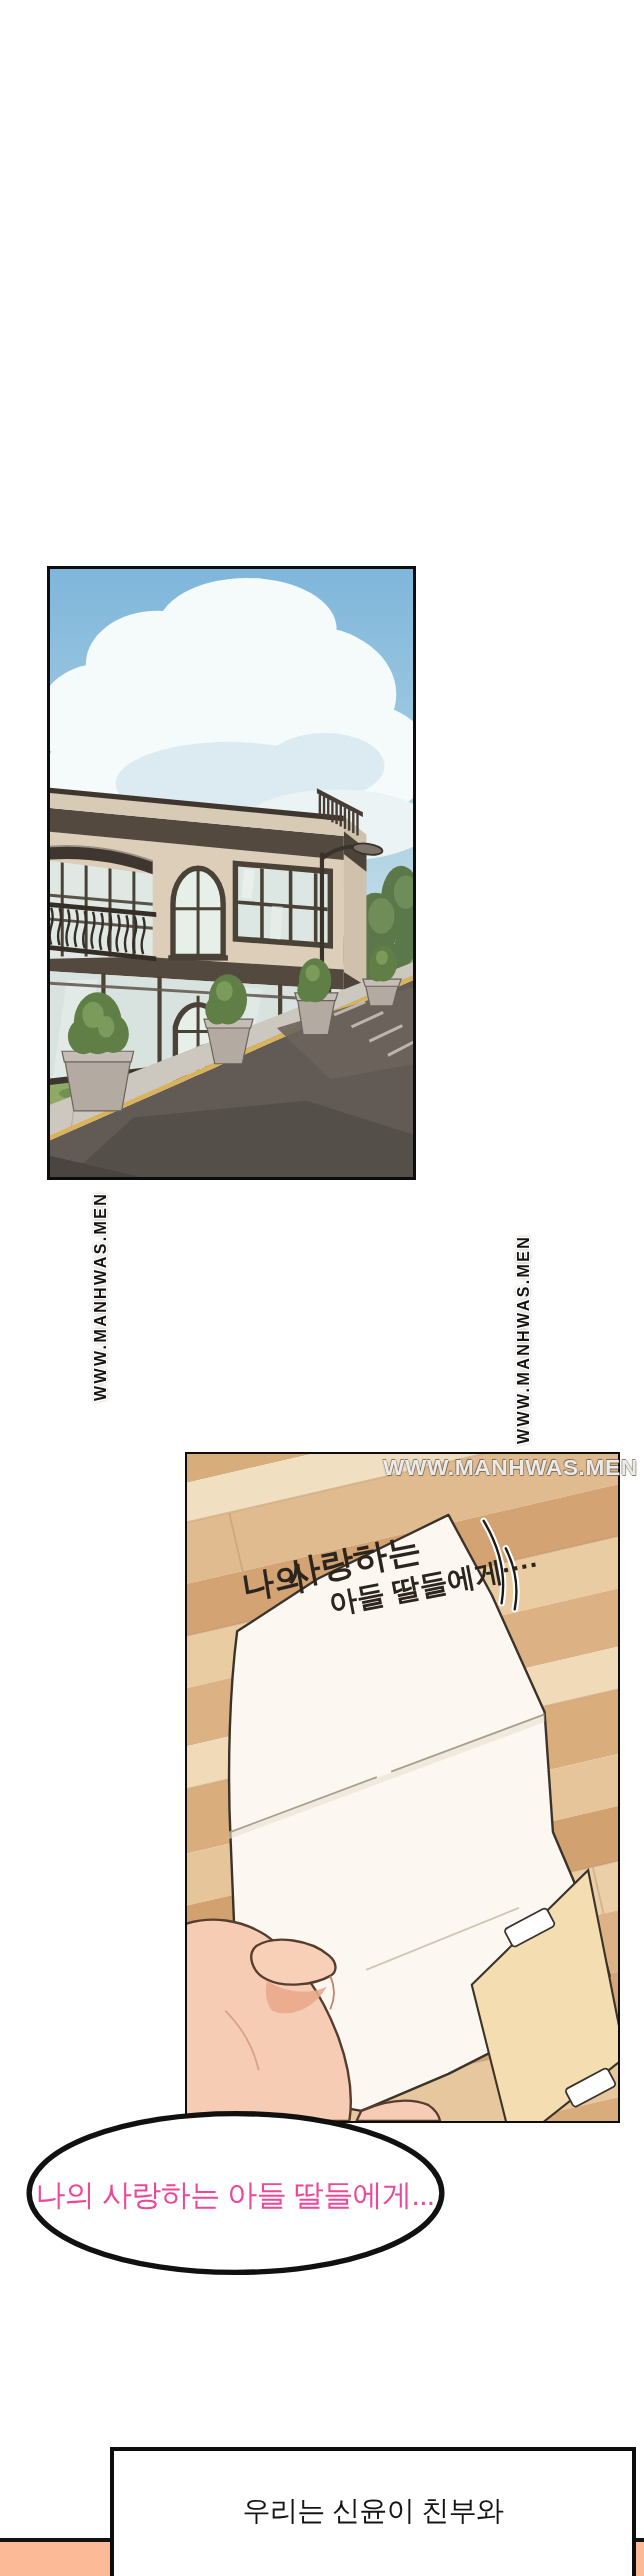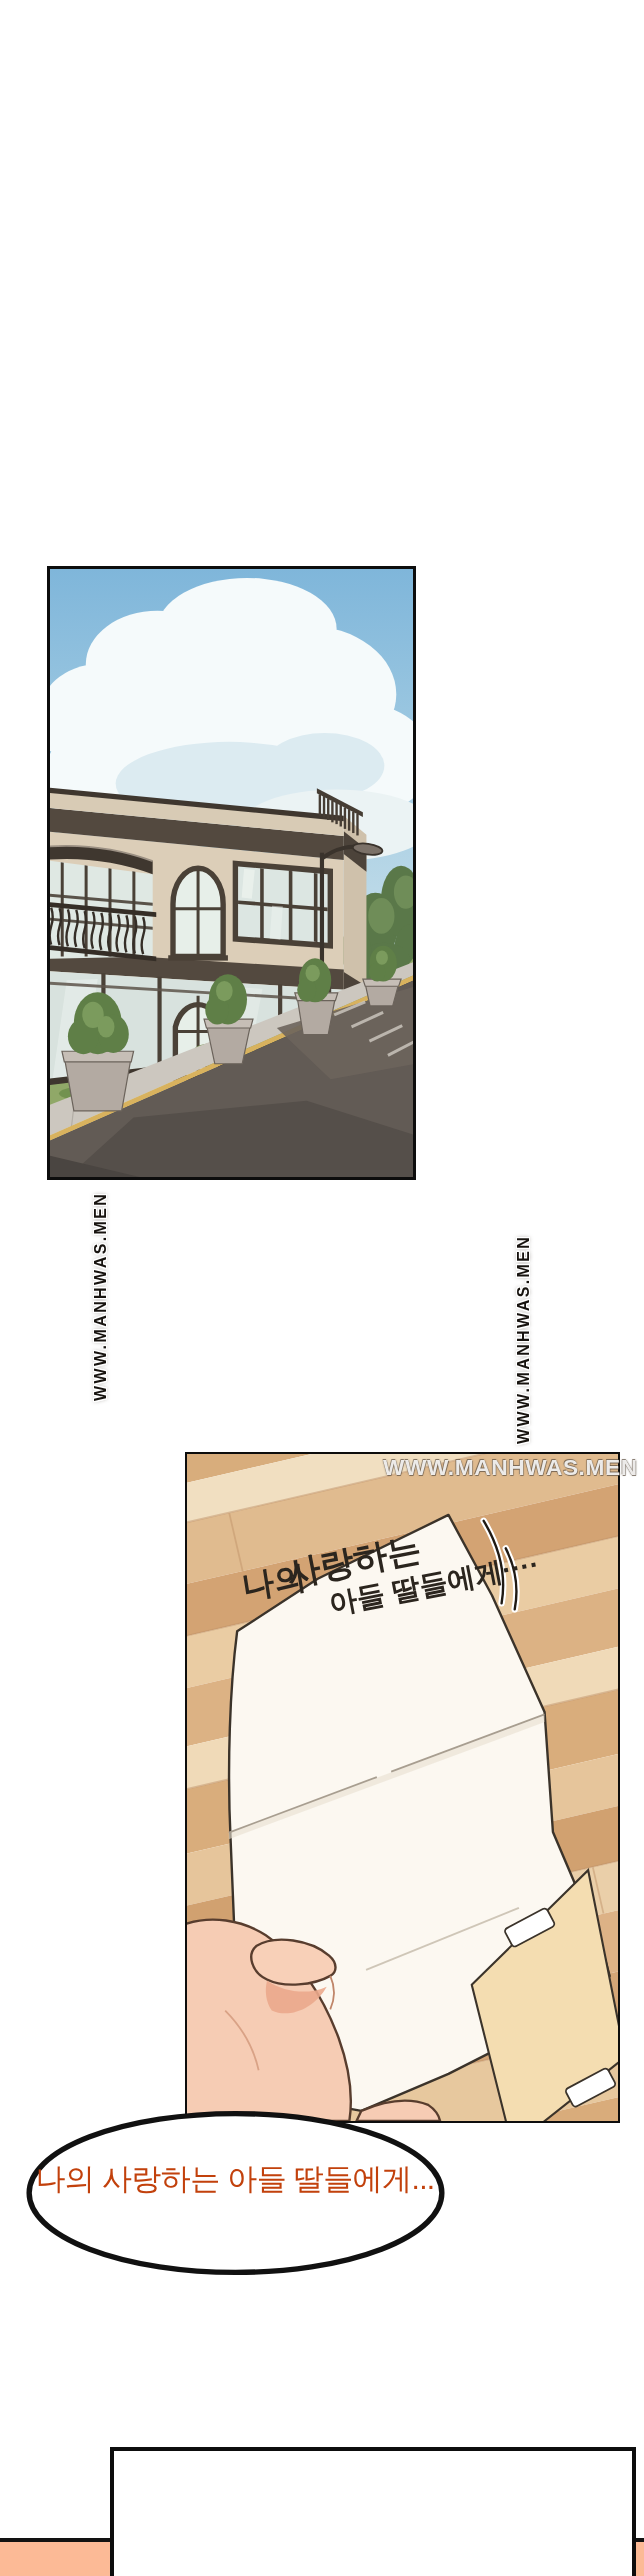--- a/index.html
+++ b/index.html
@@ -14,22 +14,22 @@
            text-shadow:-1.2px 0 0 #fff,1.2px 0 0 #fff,0 -1.2px 0 #fff,0 1.2px 0 #fff,
                        -1.2px -1.2px 0 #fff,1.2px 1.2px 0 #fff,-1.2px 1.2px 0 #fff,1.2px -1.2px 0 #fff,
                        0 0 4.2px rgba(40,30,20,.55);}
   #wm-left{left:92px;top:1401px;}
   #wm-right{left:515px;top:1444px;}
   #wm-horiz{position:absolute;left:383px;top:1454px;z-index:4;white-space:nowrap;
             font-weight:800;font-size:22.7px;letter-spacing:0.6px;color:rgba(255,255,255,.88);
             text-shadow:0 0 1.8px rgba(95,82,68,.95),0.6px 0.6px 0 rgba(95,82,68,.65),-0.6px -0.6px 0 rgba(95,82,68,.65);}
   #speech-bubble{position:absolute;left:21.5px;top:2107px;width:427px;height:172px;z-index:5;}
   #speech-bubble svg{position:absolute;left:0;top:0;width:100%;height:100%;}
-  #speech-bubble .bubble-text{position:absolute;left:0;right:0;top:52px;text-align:center;
-            font-size:30px;font-weight:500;color:#c2410c;letter-spacing:-0.6px;}
+  #speech-bubble .bubble-text{position:absolute;left:0;right:0;top:68px;text-align:center;
+            font-size:30px;font-weight:500;color:#ec4899;letter-spacing:-0.6px;}
   #caption-box{position:absolute;left:110px;top:2447px;width:526px;height:135px;z-index:6;
             background:#ffffff;border:4.2px solid #0d0d0d;box-sizing:border-box;}
   #caption-box .caption-text{margin-top:39px;text-align:center;font-size:28px;font-weight:500;
             color:#141414;line-height:42px;letter-spacing:-0.6px;}
   #bottom-band{position:absolute;left:0;top:2538px;width:644px;height:38px;z-index:1;
             background:#fcba96;border-top:4.2px solid #121212;box-sizing:border-box;}
   text{font-family:"Liberation Sans","DejaVu Sans",sans-serif;}
 </style>
 </head>
 <body>
@@ -337,17 +337,18 @@
     <svg viewBox="0 0 716 288" preserveAspectRatio="none">
       <ellipse cx="358" cy="144" rx="346" ry="133" fill="#ffffff" stroke="#111111" stroke-width="9"></ellipse>
     </svg>
     <div class="bubble-text">나의 사랑하는 아들 딸들에게...</div>
   </div>
 
   <div id="bottom-band"></div>
 
   <div id="caption-box">
     <div class="caption-text">
+      <div>우리는 신윤이 친부와</div>
     </div>
   </div>
 
 </div>
 
 
 </body></html>

